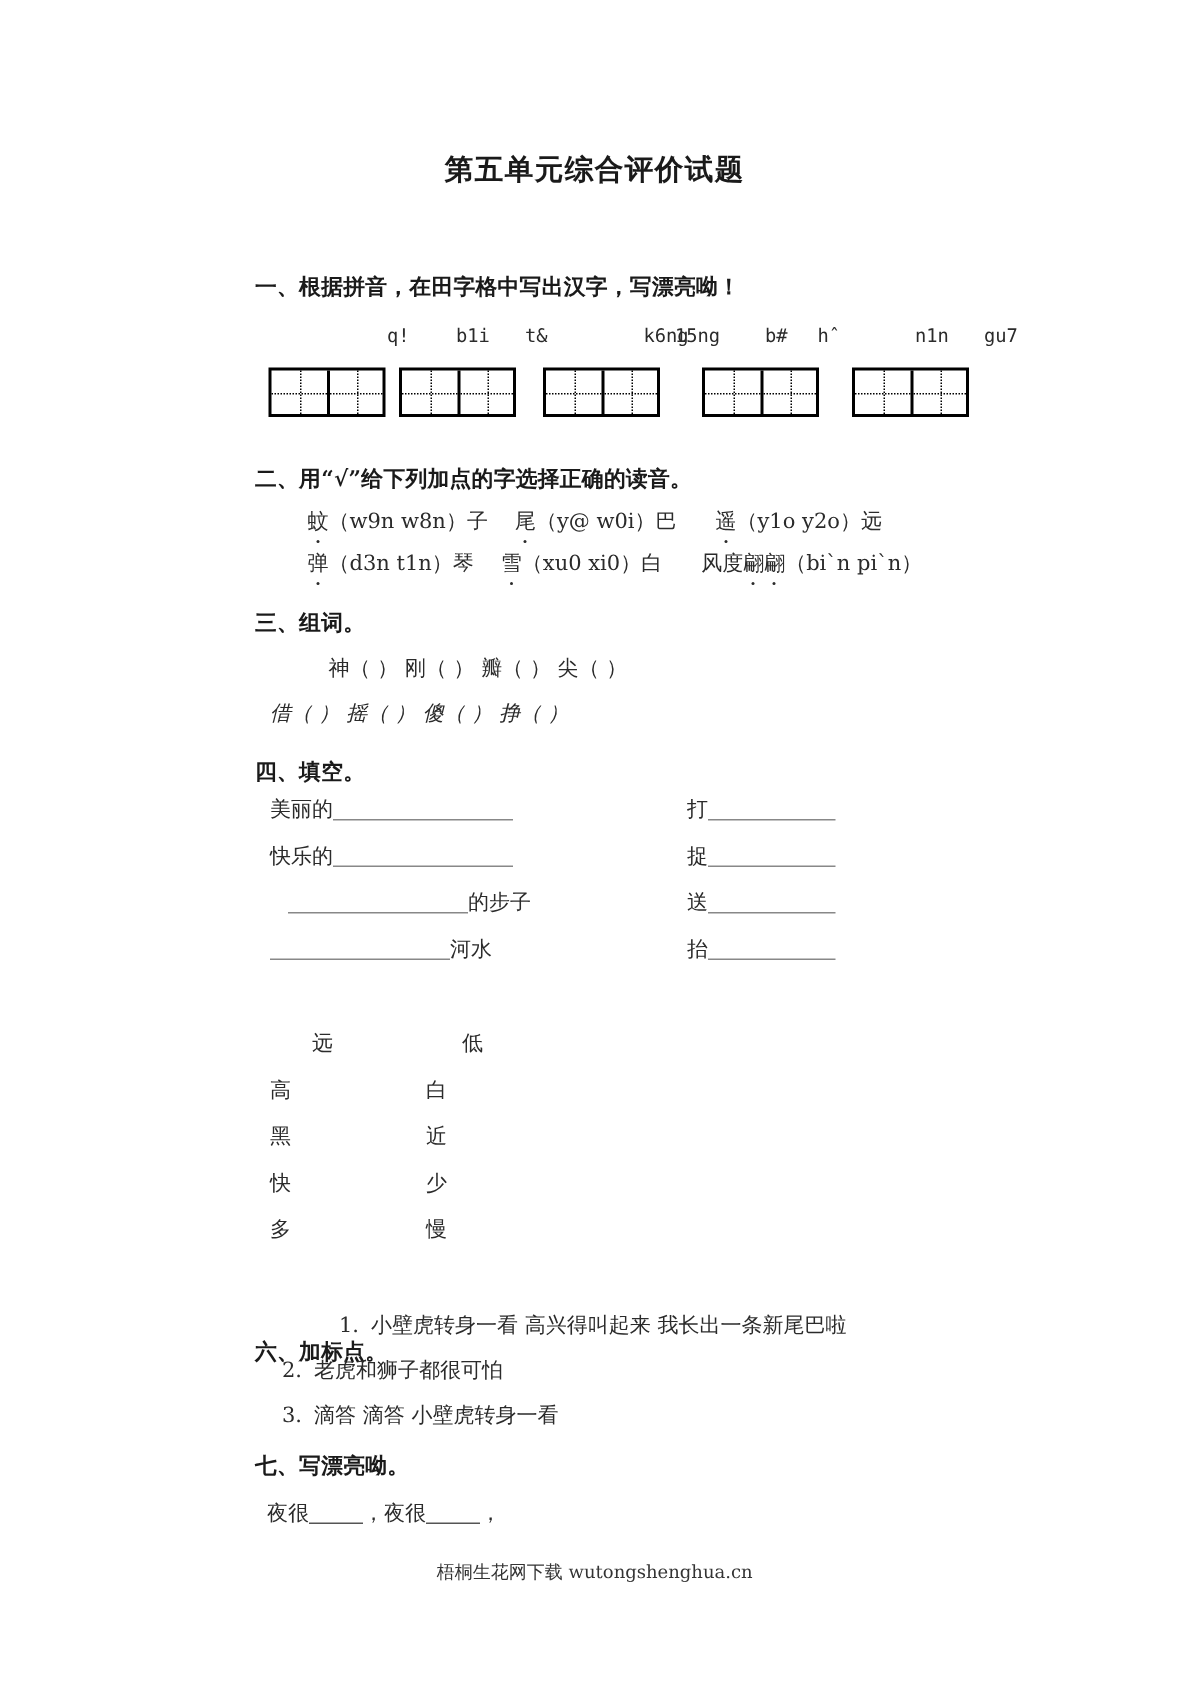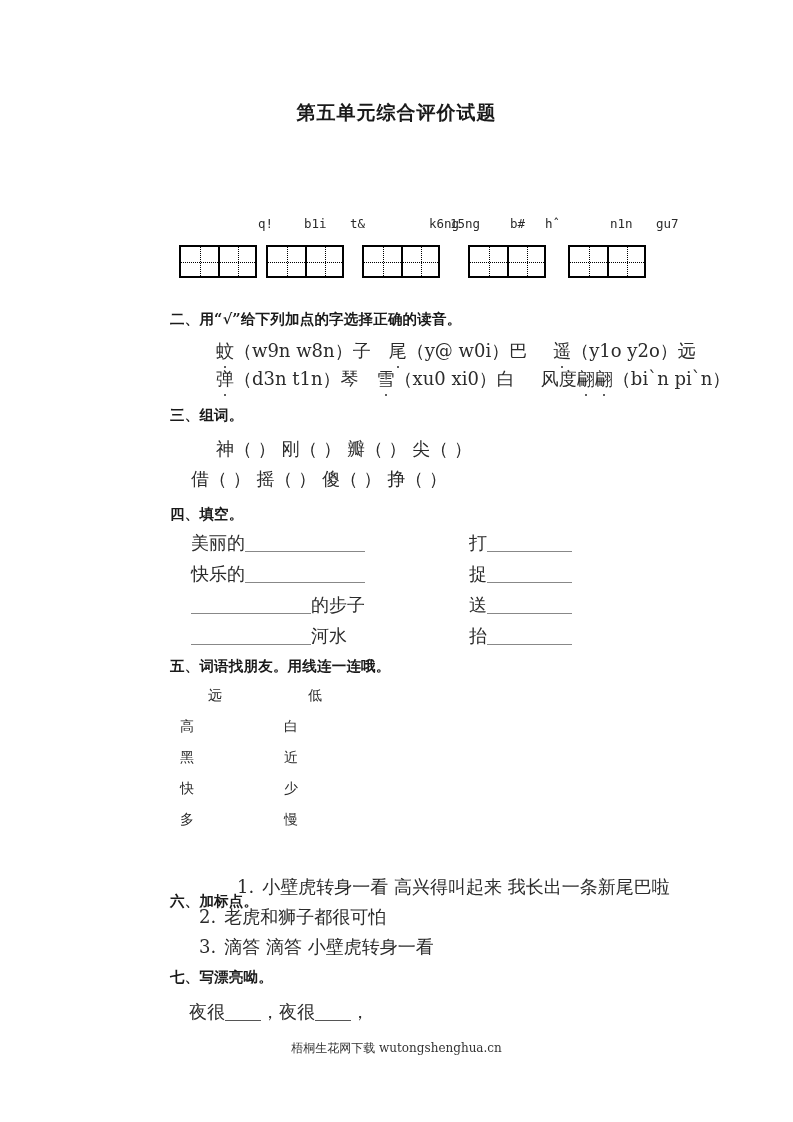--- a/index.html
+++ b/index.html
@@ -39,24 +39,23 @@
     position: absolute;
     left: 170px;
     font-size: 14.5px;
     font-weight: bold;
     white-space: nowrap;
     letter-spacing: 0.2px;
   }
   
   .line {
     position: absolute;
-    font-size: 18px;
+    font-size: 14px;
     white-space: nowrap;
     color: #2b2b2b;
-    margin-left: 11px;
   }
   
   #pinyin-row {
     position: absolute;
     left: 170px;
     top: 216px;
     width: 520px;
     height: 20px;
   }
   #pinyin-row span {
@@ -146,20 +145,21 @@
     font-family: "DejaVu Serif", "Liberation Serif", serif;
   }
 </style>
 </head>
 <body>
 
 <div class="page">
 
   <div class="doc-title">第五单元综合评价试题</div>
 
+  <div class="sec-head" style="top:182px;">一、根据拼音，在田字格中写出汉字，写漂亮呦！</div>
   <div id="pinyin-row">
       <span style="left: 34px; margin-top: 32px;">sh9n</span>
       <span style="left: 88px;">q!</span>
       <span style="left: 134px;">b1i</span>
       <span style="left: 180px;">t&amp;</span>
       <span style="left: 222px; margin-left: 37px;">k6ng</span>
       <span style="left: 280px;">15ng</span>
       <span style="left: 340px;">b#</span>
       <span style="left: 375px;">hˆ</span>
       <span style="left: 440px;">n1n</span>
@@ -186,38 +186,37 @@
         <div class="grid-cell"></div>
         <div class="grid-cell"></div>
       </div>
     </div>
 
   <div class="sec-head" style="top:310px;">二、用“√”给下列加点的字选择正确的读音。</div>
   <div class="line" id="s2-row-0" style="left:205px; top:339px;"><span style="margin-right: 18px;"><span class="dotchar">蚊</span><span class="mono-inline">（w9n w8n）子</span></span><span style="margin-right: 26px;"><span class="dotchar">尾</span><span class="mono-inline">（y@ w0i）巴</span></span><span style="margin-right: 26px;"><span class="dotchar">遥</span><span class="mono-inline">（y1o y2o）远</span></span></div>
   <div class="line" id="s2-row-1" style="left:205px; top:367px;"><span style="margin-right: 18px;"><span class="dotchar">弹</span><span class="mono-inline">（d3n t1n）琴</span></span><span style="margin-right: 26px;"><span class="dotchar">雪</span><span class="mono-inline">（xu0 xi0）白</span></span><span style="margin-right: 26px;"><span>风度</span><span class="dotchar">翩</span><span class="dotchar">翩</span><span class="mono-inline">（bi`n pi`n）</span></span></div>
 
   <div class="sec-head" style="top:406px;">三、组词。</div>
-  <div class="line" style="left:205px; top:437px;">神（    ）  刚（    ）  瓣（    ）  尖（    ）</div>
-  <div class="line" style="left:180px; top:467px;">借（    ）  摇（    ）  傻（    ）  挣（    ）</div>
+  <div class="line" style="left:219px; top:437px;">神（    ）  刚（    ）  瓣（    ）  尖（    ）</div>
+  <div class="line" style="left:180px; top:467px;font-style:italic;">借（    ）  摇（    ）  傻（    ）  挣（    ）</div>
 
   <div class="sec-head" style="top:476px;margin-top:29px;">四、填空。</div>
   <div id="fill-left">
       <div class="line" style="left: 180px; top: 531px;"><span>美丽的</span><span class="blank blank-lg"></span></div>
       <div class="line" style="left: 180px; top: 562px;"><span>快乐的</span><span class="blank blank-lg"></span></div>
-      <div class="line" style="left: 180px; top: 593px;"><span class="blank blank-lg"></span><span>的步子</span></div>
+      <div class="line" style="left: 192px; top: 593px;"><span class="blank blank-lg"></span><span>的步子</span></div>
       <div class="line" style="left: 180px; top: 624px;"><span class="blank blank-lg"></span><span>河水</span></div>
     </div>
   <div id="fill-right">
       <div class="line" style="left: 458px; top: 531px;"><span>打</span><span class="blank blank-sm"></span></div>
       <div class="line" style="left: 458px; top: 562px;"><span>捉</span><span class="blank blank-sm"></span></div>
       <div class="line" style="left: 458px; top: 593px;"><span>送</span><span class="blank blank-sm"></span></div>
       <div class="line" style="left: 458px; top: 624px;"><span>抬</span><span class="blank blank-sm"></span></div>
     </div>
 
-  <div class="sec-head" style="top:657px;">五、词语找朋友。用线连一连哦。</div>
   <div id="match-left-col">
       <div class="match-left" style="left: 208px; top: 687px;">远</div>
       <div class="match-left" style="left: 180px; top: 718px;">高</div>
       <div class="match-left" style="left: 180px; top: 749px;">黑</div>
       <div class="match-left" style="left: 180px; top: 780px;">快</div>
       <div class="match-left" style="left: 180px; top: 811px;">多</div>
     </div>
   <div id="match-right-col">
       <div class="match-right" style="left: 308px; top: 687px;">低</div>
       <div class="match-right" style="left: 284px; top: 718px;">白</div>

